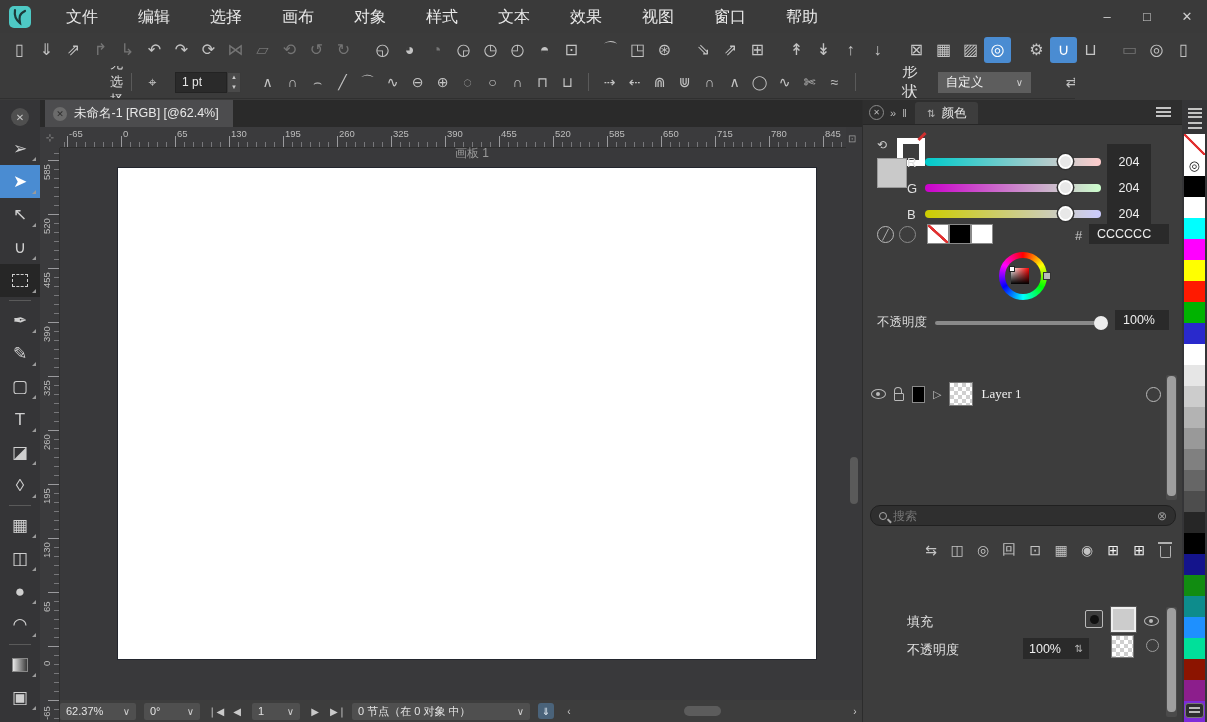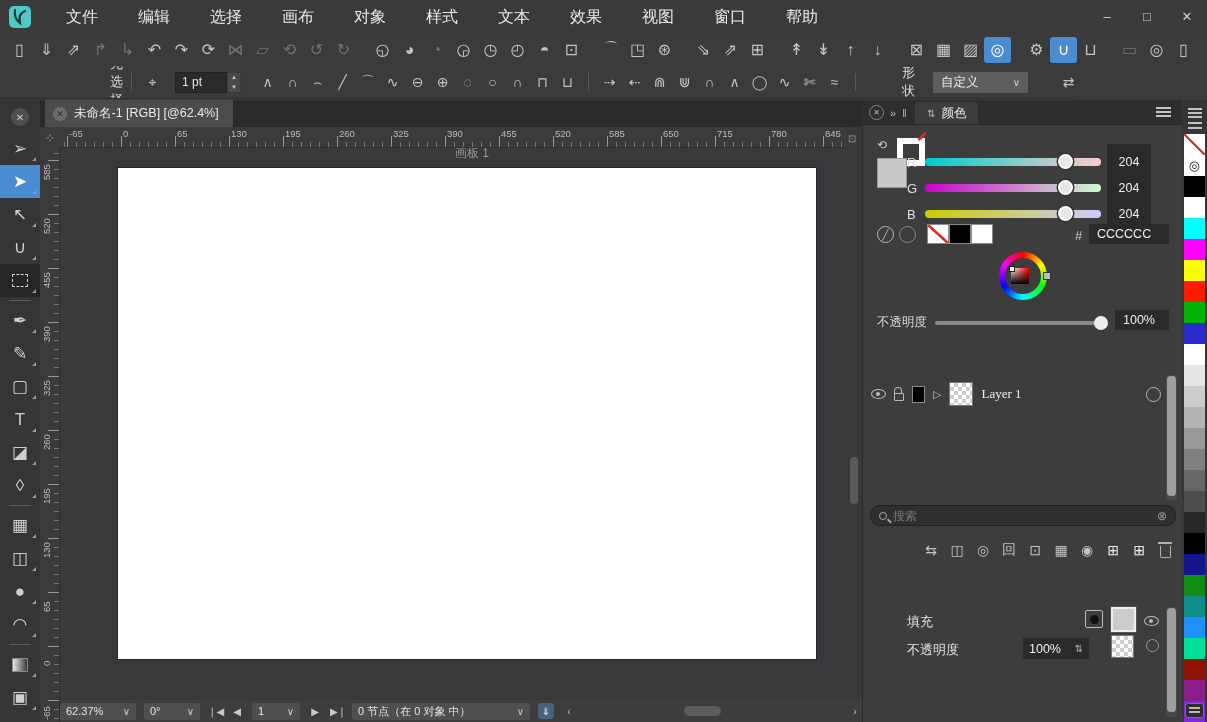--- a/index.html
+++ b/index.html
@@ -27,21 +27,21 @@
   .tbi.dim { color:#757575; }
   .tbi.on { background:#4a8cd2; color:#fff; }
   .tbi.gap { margin-left:12px; }
   .tb-sep { width:1px; height:18px; background:#5a5a5a; margin:0 8px; flex:none; }
   #no-selection { margin-left:110px; color:#dcdcdc; font-size:13px; }
   #stroke-width-wrap { display:flex; align-items:center; margin-left:10px; }
   #stroke-width { width:52px; height:21px; background:#2a2a2a; border:1px solid #232323; color:#e6e6e6; font-size:12px; padding:0 6px; font-family:"Liberation Sans",sans-serif; }
   .stepper { display:flex; flex-direction:column; width:14px; height:21px; background:#4a4a4a; border:1px solid #3a3a3a; }
   .stepper span { flex:1; display:flex; align-items:center; justify-content:center; font-size:6px; color:#c9c9c9; }
   #shape-group { display:flex; align-items:center; margin-left:38px; }
-  #shape-label { color:#dcdcdc; margin-right:8px; font-size:13px; }
+  #shape-label { color:#dcdcdc; margin-right:8px; font-size:16px; }
   #shape-select { width:105px; height:21px; background:#5d5d5d; color:#f0f0f0; font-size:12.5px; display:flex; align-items:center; padding:0 8px; justify-content:space-between; }
   .chev { font-size:10px; color:#cfcfcf; }
 
   
   #toolspanel { position:absolute; left:0; top:100px; width:40px; height:622px; background:#353537; }
   #tools-close { width:18px; height:18px; margin:8px auto 6px; border-radius:50%; background:#4f4f4f; color:#c9c9c9; font-size:10px; display:flex; align-items:center; justify-content:center; }
   .tool { position:relative; width:40px; height:33px; display:flex; align-items:center; justify-content:center; color:#cfcfcf; font-size:17px; }
   .tool::after { content:""; position:absolute; right:4px; bottom:4px; border-left:4px solid transparent; border-bottom:4px solid #9a9a9a; }
   .tool.on { background:#4a8cd2; color:#fff; }
   .tool.pressed { background:#262626; }

